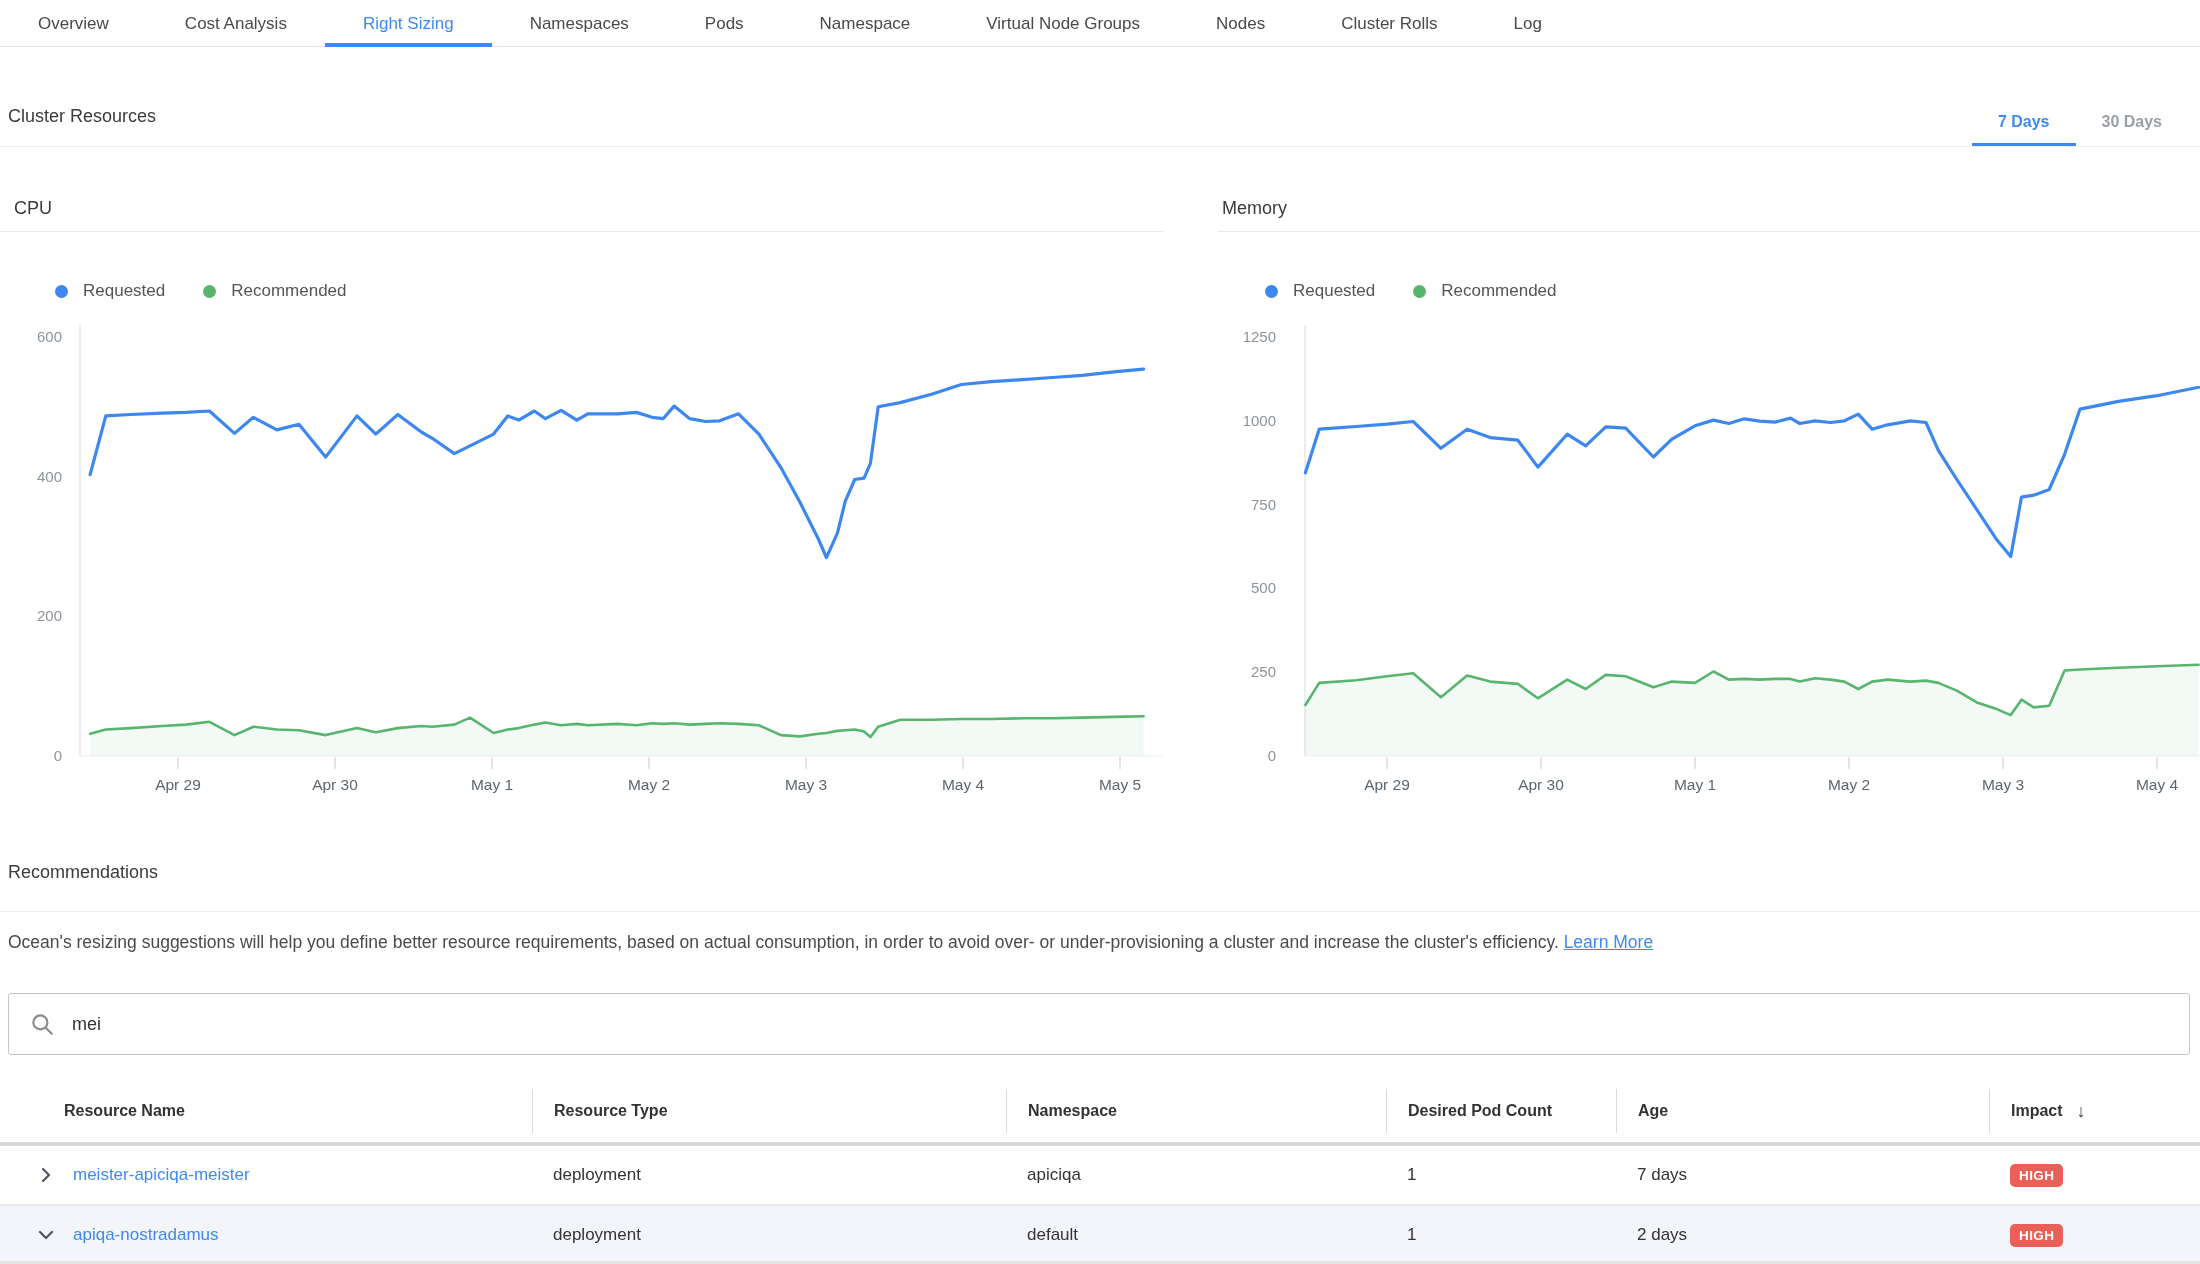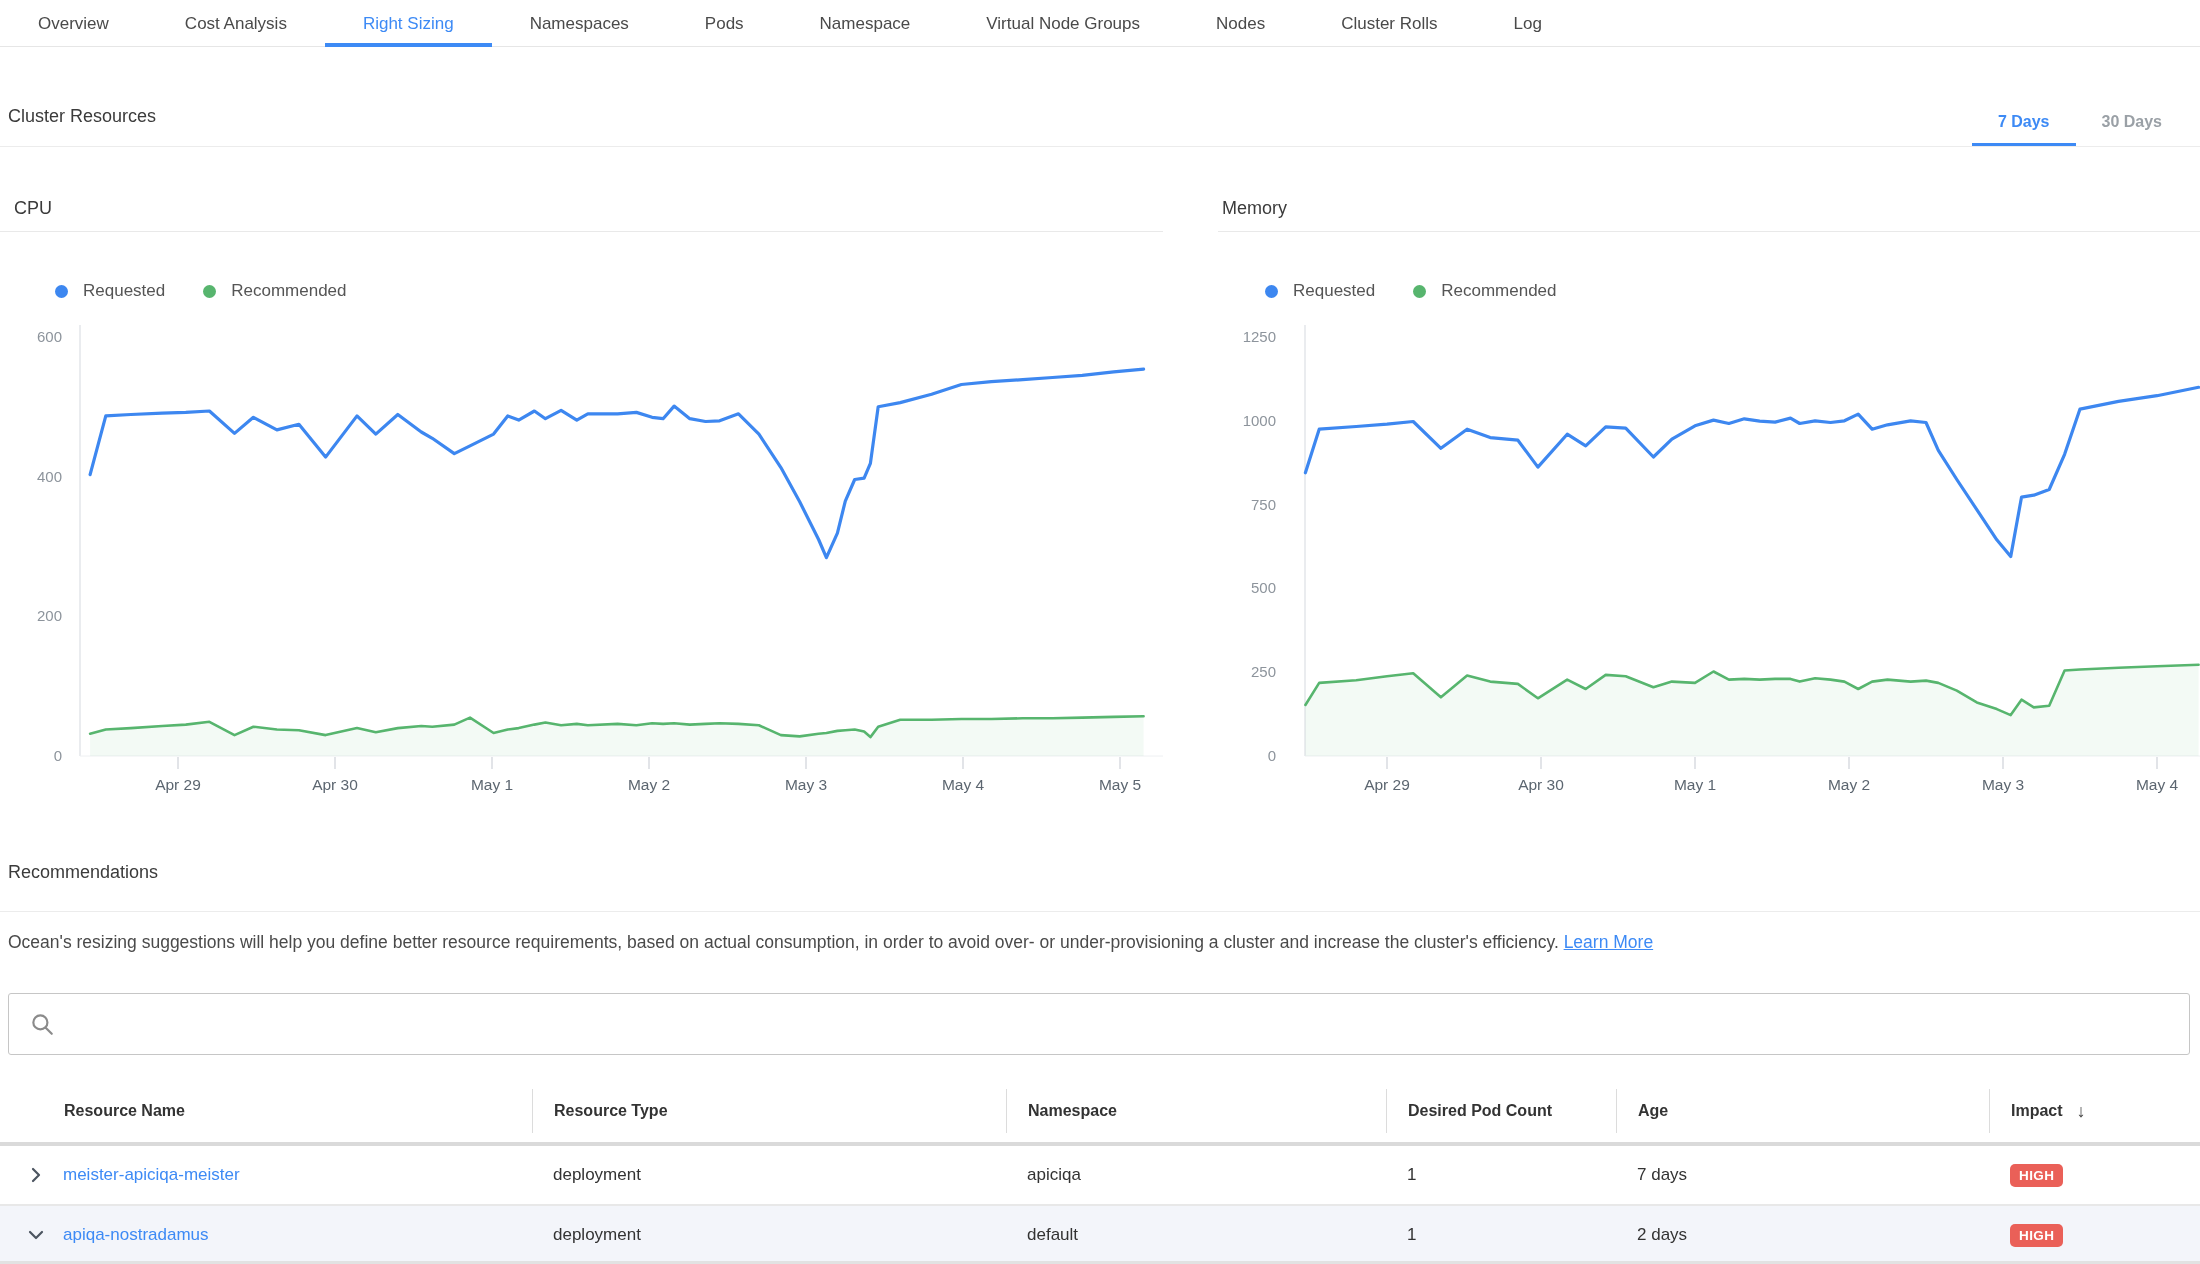--- a/index.html
+++ b/index.html
@@ -46,21 +46,21 @@
   
   .thead,.trow{display:grid;grid-template-columns:532px 474px 380px 230px 373px 211px;}
   .thead{position:absolute;left:0;top:1080px;width:2200px;height:66px;border-bottom:4px solid #dadada;box-sizing:border-box;align-items:center;}
   .th{font-size:16px;font-weight:bold;color:#333;padding-left:21px;height:44px;display:flex;align-items:center;border-left:1px solid #dcdcdc;white-space:nowrap;box-sizing:border-box;}
   .th:first-child{border-left:none;padding-left:64px;}
   .sort-arrow{margin-left:14px;font-size:18px;color:#444;font-weight:normal;}
   .tbody{position:absolute;left:0;top:1146px;width:2200px;}
   .trow{height:58px;align-items:center;border-bottom:2px solid #e8e8e8;font-size:17px;color:#333;background:#fff;}
   .trow.expanded{background:#f3f5fa;}
   .cell{padding-left:21px;white-space:nowrap;}
-  .cell.name{padding-left:0;display:flex;align-items:center;}
+  .cell.name{padding-left:10px;display:flex;align-items:center;}
   .chev{width:20px;height:20px;margin-left:26px;margin-right:17px;display:inline-flex;cursor:pointer;}
   a.rlink{color:#3d8af5;text-decoration:none;font-size:17px;cursor:pointer;}
   .badge{display:inline-block;color:#fff;font-weight:bold;font-size:13.5px;letter-spacing:.4px;padding:4px 9px;border-radius:5px;}
   .bottom-line{position:absolute;top:1261px;left:0;width:2200px;height:3px;background:#e2e2e2;}
 </style>
 </head>
 <body>
 
 <nav class="nav">
     <div class="tab">Overview</div>
@@ -163,20 +163,21 @@
 <div class="desc">
   <span>Ocean's resizing suggestions will help you define better resource requirements, based on actual consumption, in order to avoid over- or under-provisioning a cluster and increase the cluster's efficiency.</span>
   <a class="learn">Learn More</a>
 </div>
 
 <div class="search">
   <svg width="26" height="26" viewBox="0 0 24 24">
     <circle cx="10.5" cy="10.5" r="6.5" fill="none" stroke="#8b8b8b" stroke-width="2"></circle>
     <line x1="15.4" y1="15.4" x2="21" y2="21" stroke="#8b8b8b" stroke-width="2" stroke-linecap="round"></line>
   </svg>
+  <input type="text" value="mei" style="">
 </div>
 
 <div class="thead">
   <div class="th">
       <span>Resource Name</span>
     </div>
   <div class="th">
       <span>Resource Type</span>
     </div>
   <div class="th">

